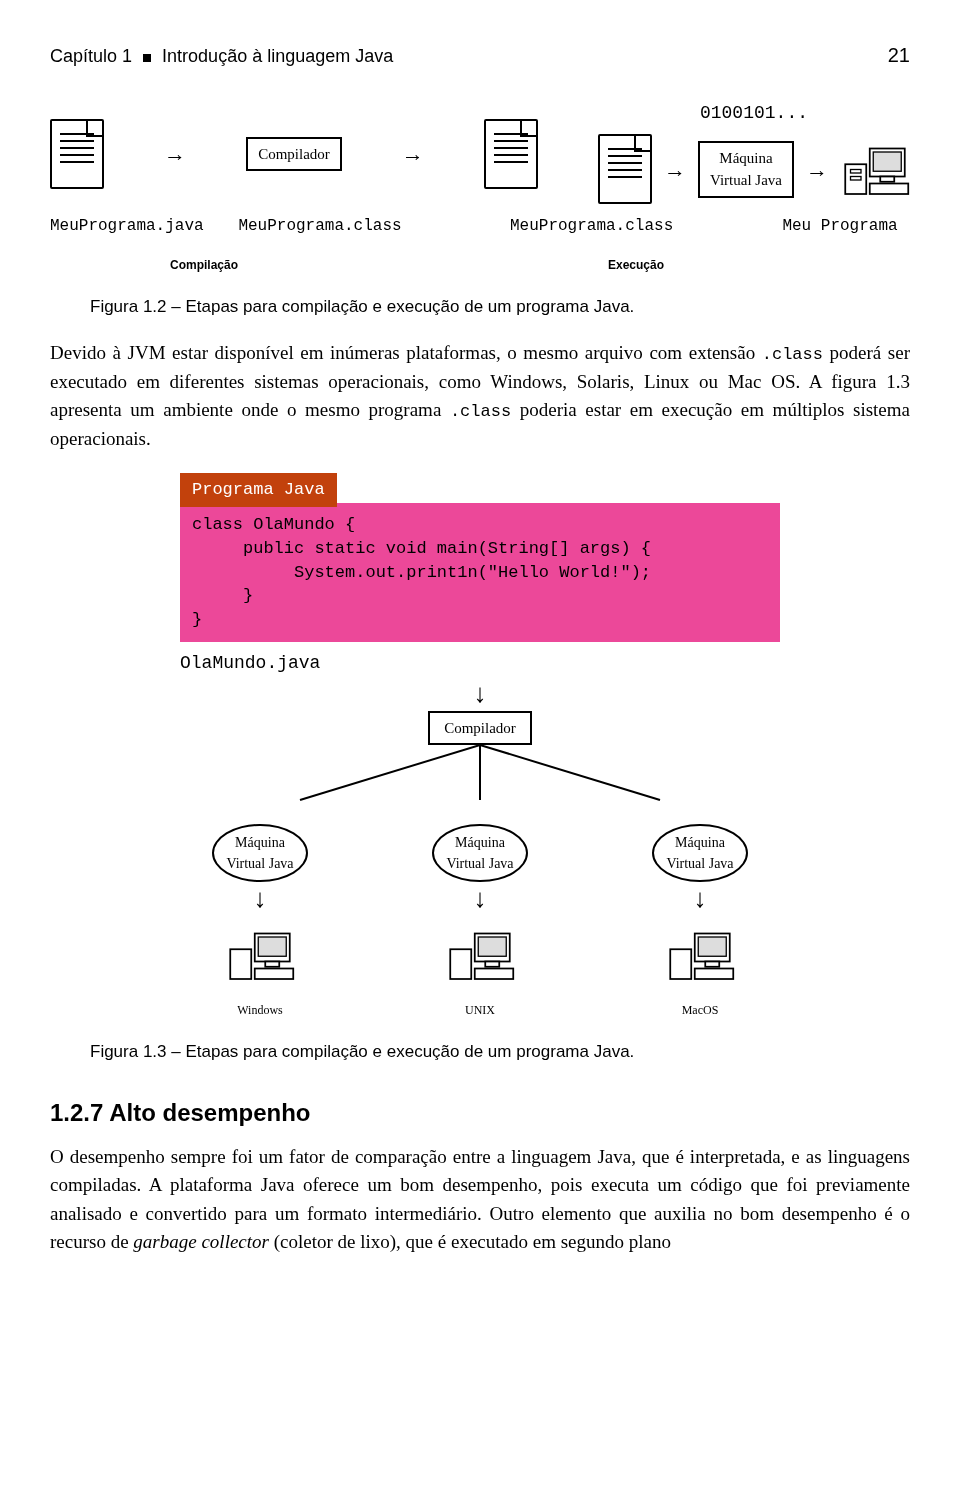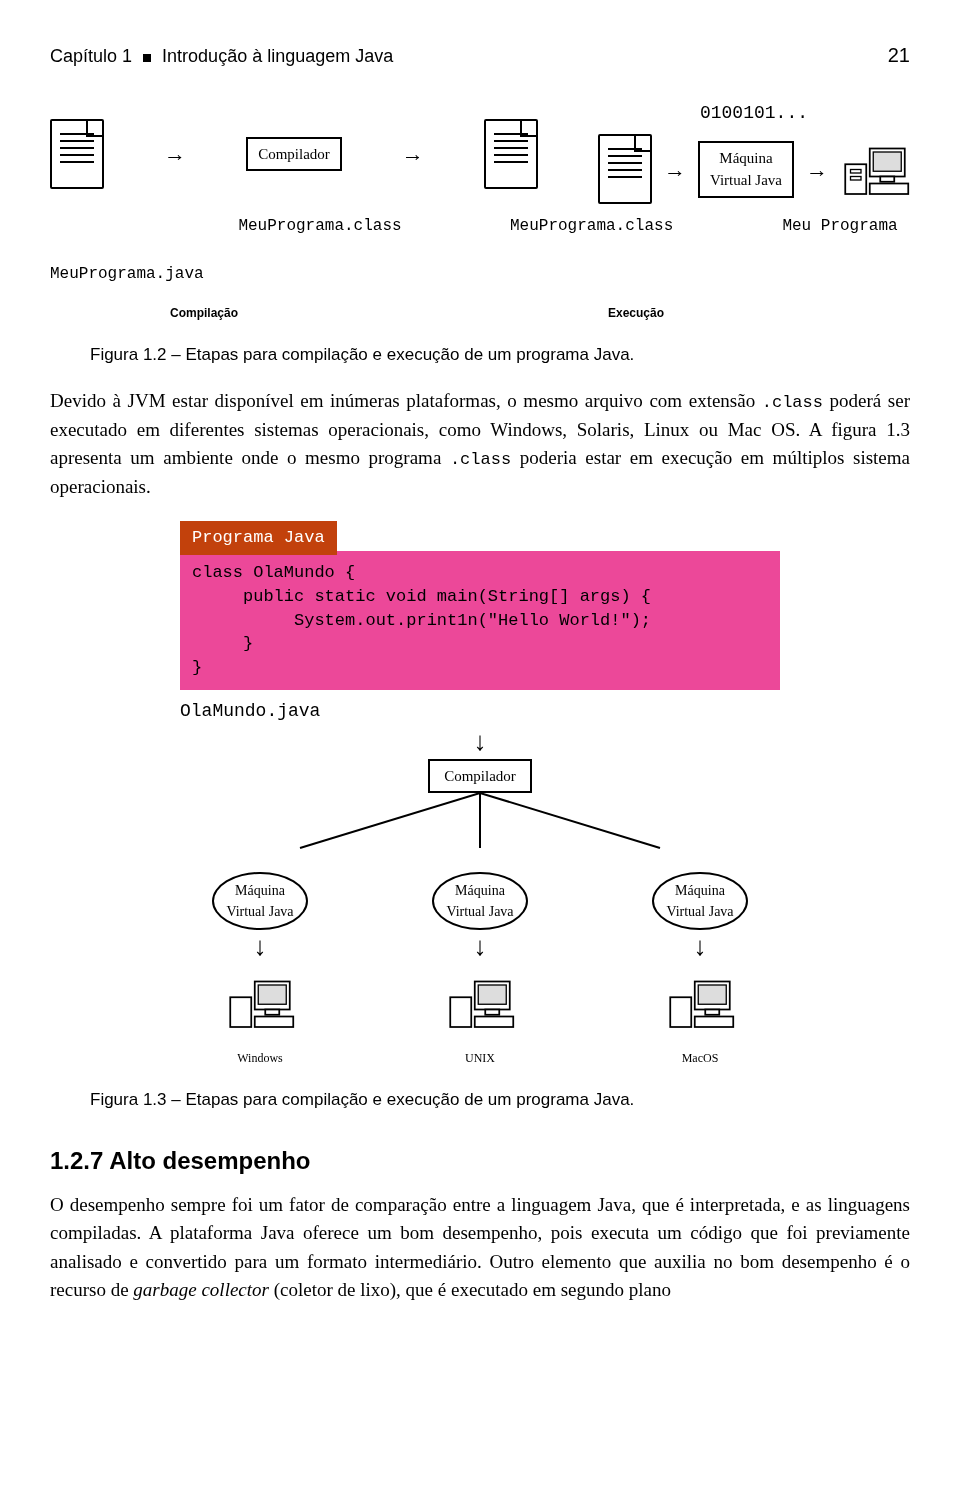--- a/index.html
+++ b/index.html
@@ -200,21 +200,21 @@
             <rect x="38" y="24" width="32" height="22" fill="#ddd" stroke="#000" stroke-width="1.5"></rect>
             <rect x="46" y="52" width="16" height="6" fill="#fff" stroke="#000" stroke-width="2"></rect>
             <rect x="34" y="60" width="44" height="12" fill="#fff" stroke="#000" stroke-width="2"></rect>
           </svg>
         </div>
       </div>
     </div>
   </div>
 
   <div class="fig1-labels">
-    <span style="width:80px; text-align:center;margin-top:48px;">MeuPrograma.java</span>
+    <span style="width:80px; text-align:center;">MeuPrograma.java</span>
     <span style="width:180px; text-align:center;">MeuPrograma.class</span>
     <span style="width:160px; text-align:center;">MeuPrograma.class</span>
     <span style="width:140px; text-align:center;">Meu Programa</span>
   </div>
 
   <div class="fig1-sublabels">
     <span style="margin-left:120px;">Compilação</span>
     <span style="margin-left:370px;">Execução</span>
   </div>
 </div>

